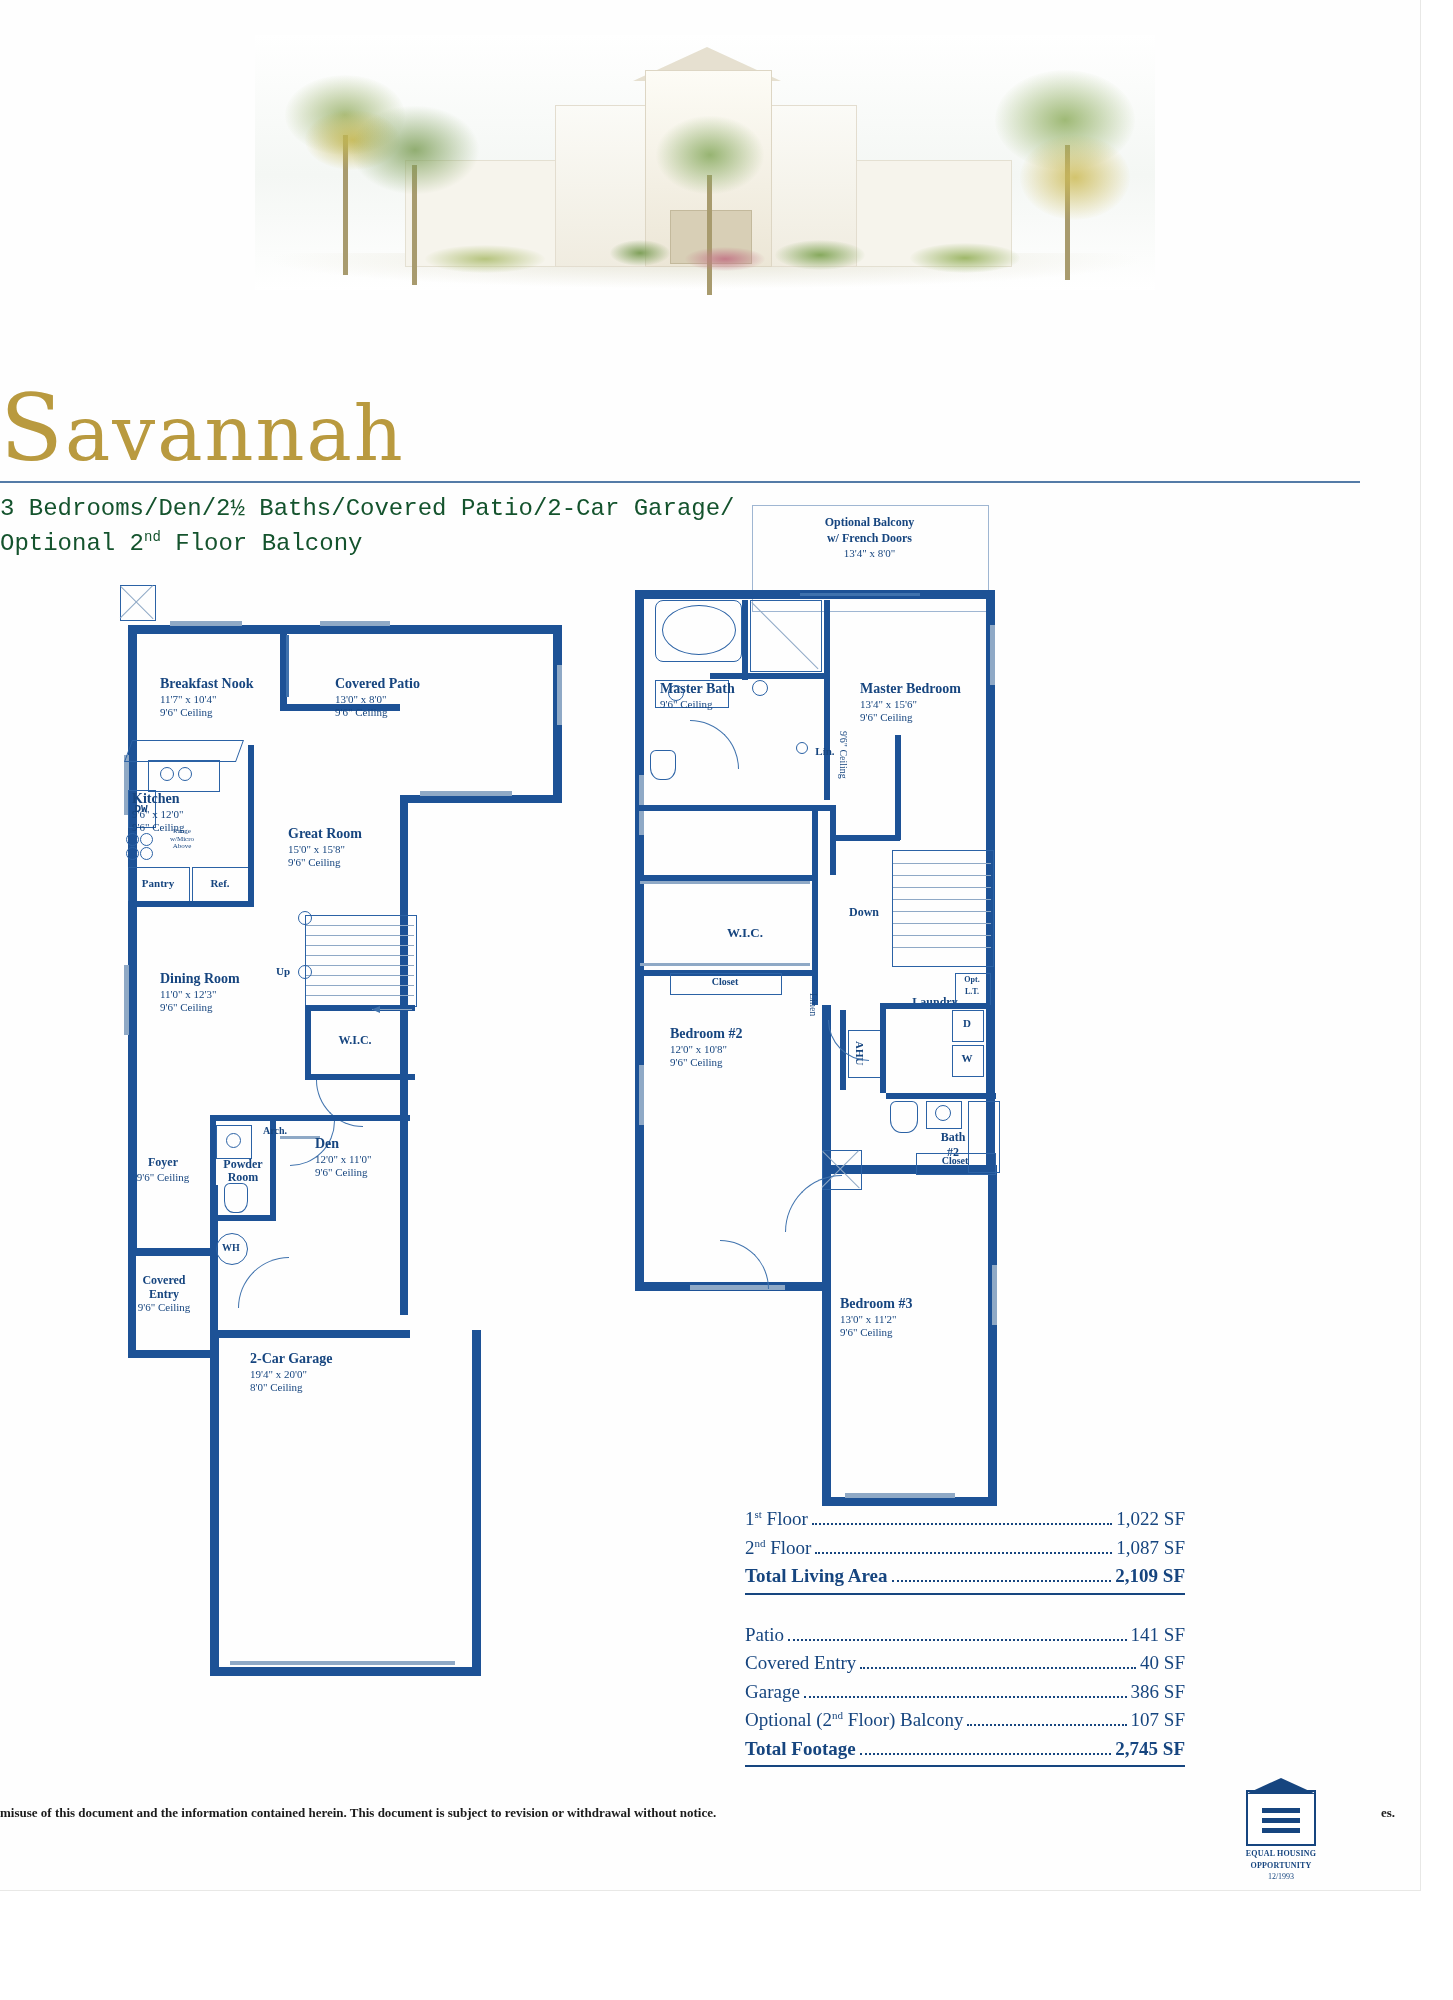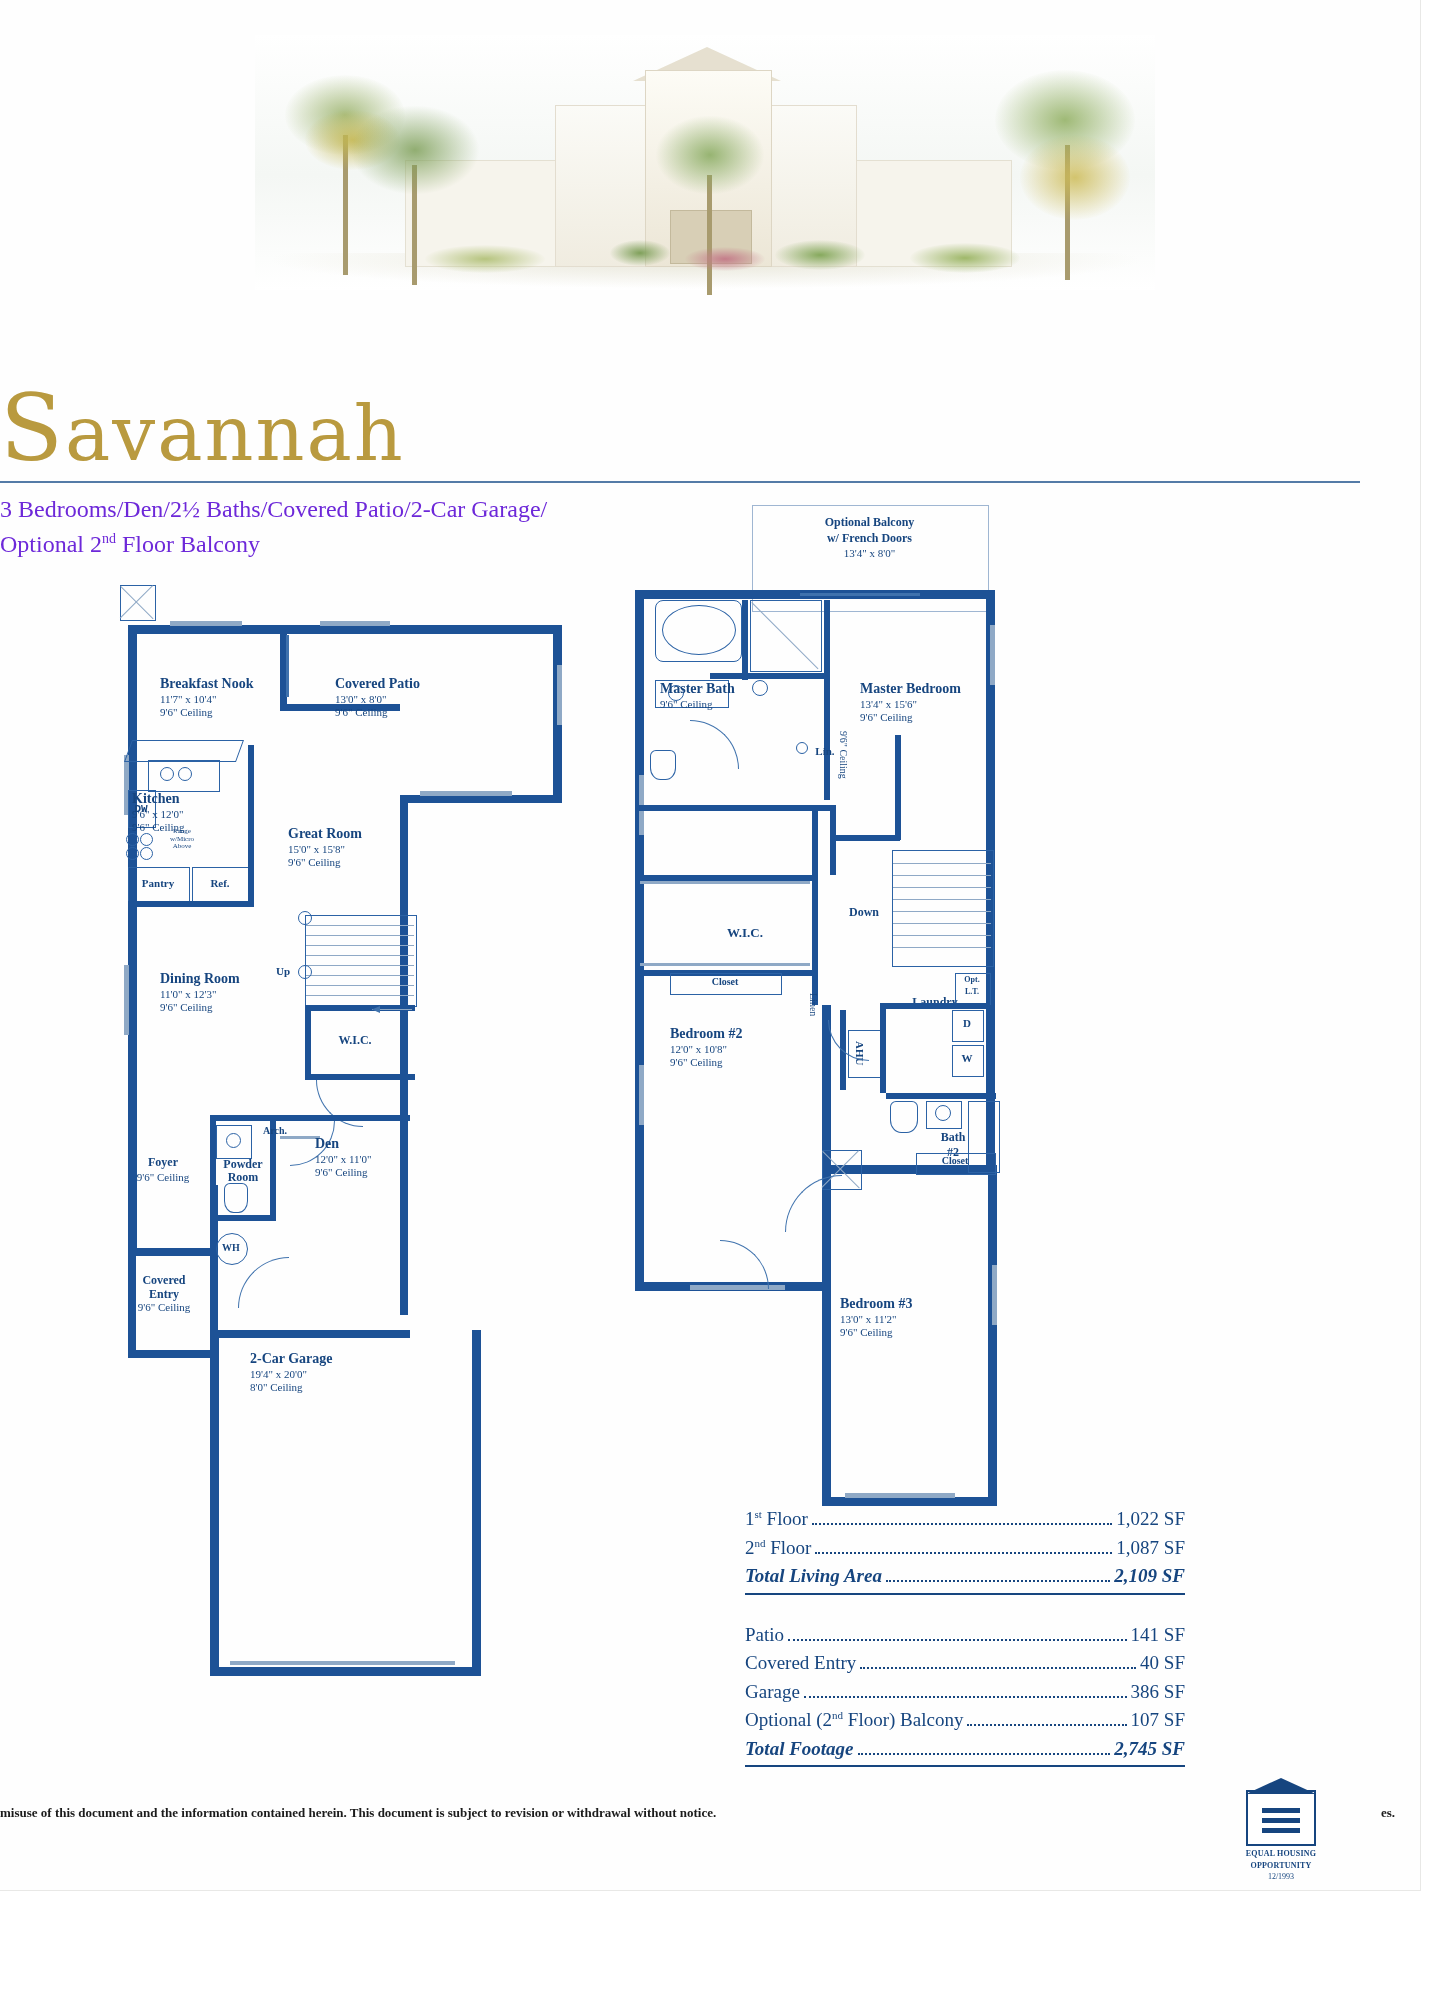--- a/index.html
+++ b/index.html
@@ -46,21 +46,21 @@
   
   .title{
     position:absolute;left:0px;top:375px;width:540px;
     font-family:"DejaVu Serif", serif;font-size:76px;letter-spacing:2px;
     color:#b99a3f;font-weight:400;
   }
   .title .cap{font-size:92px;}
   .rule{position:absolute;left:0;top:481px;width:1360px;height:2px;background:#1b4f8a;opacity:.75;}
   .subtitle{
     position:absolute;left:0px;top:492px;width:900px;
-    font-family:Liberation Serif, serif;color:#6d28d9;font-size:24px;line-height:1.45;
+    font-family:Liberation Mono, monospace;color:#14532d;font-size:24px;line-height:1.45;
   }
   .subtitle sup{font-size:14px;}
   
   .plan{position:absolute;color:#1b4f8a;}
   .wall{position:absolute;background:#1d5296;}
   .thin{position:absolute;background:#3f72ad;}
   .hair{position:absolute;background:#8fa9c6;}
   .room{
     position:absolute;text-align:left;color:#16457f;
     font-family:"Liberation Serif", serif;line-height:1.25;
@@ -75,21 +75,21 @@
   .swing{position:absolute;border:1px solid #3f72ad;border-radius:50%;}
   
   .areas{position:absolute;left:745px;top:1505px;width:440px;color:#16457f;}
   .areas .row{
     display:flex;align-items:baseline;font-size:19px;line-height:1.5;
     font-family:"Liberation Serif", serif;
   }
   .areas .row .nm{white-space:nowrap;}
   .areas .row .dots{flex:1;border-bottom:2px dotted #16457f;margin:0 4px 5px 4px;height:10px;}
   .areas .row .val{white-space:nowrap;}
-  .areas .row.bold{font-weight:bold;font-style:italic;}
+  .areas .row.bold{font-weight:bold;}
   .areas .sep{height:2px;background:#16457f;margin:2px 0 12px 0;}
   .areas .gap{height:14px;}
   .areas sup{font-size:11px;}
   
   .legal{
     position:absolute;left:0px;top:1805px;width:1100px;font-size:13px;font-weight:bold;
     color:#1b1b1b;font-family:"Liberation Serif", serif;
   }
   .legal-r{position:absolute;right:25px;top:1805px;font-size:13px;color:#1b1b1b;font-weight:bold;}
   .ehologo{position:absolute;left:1235px;top:1790px;width:92px;text-align:center;color:#16457f;}

